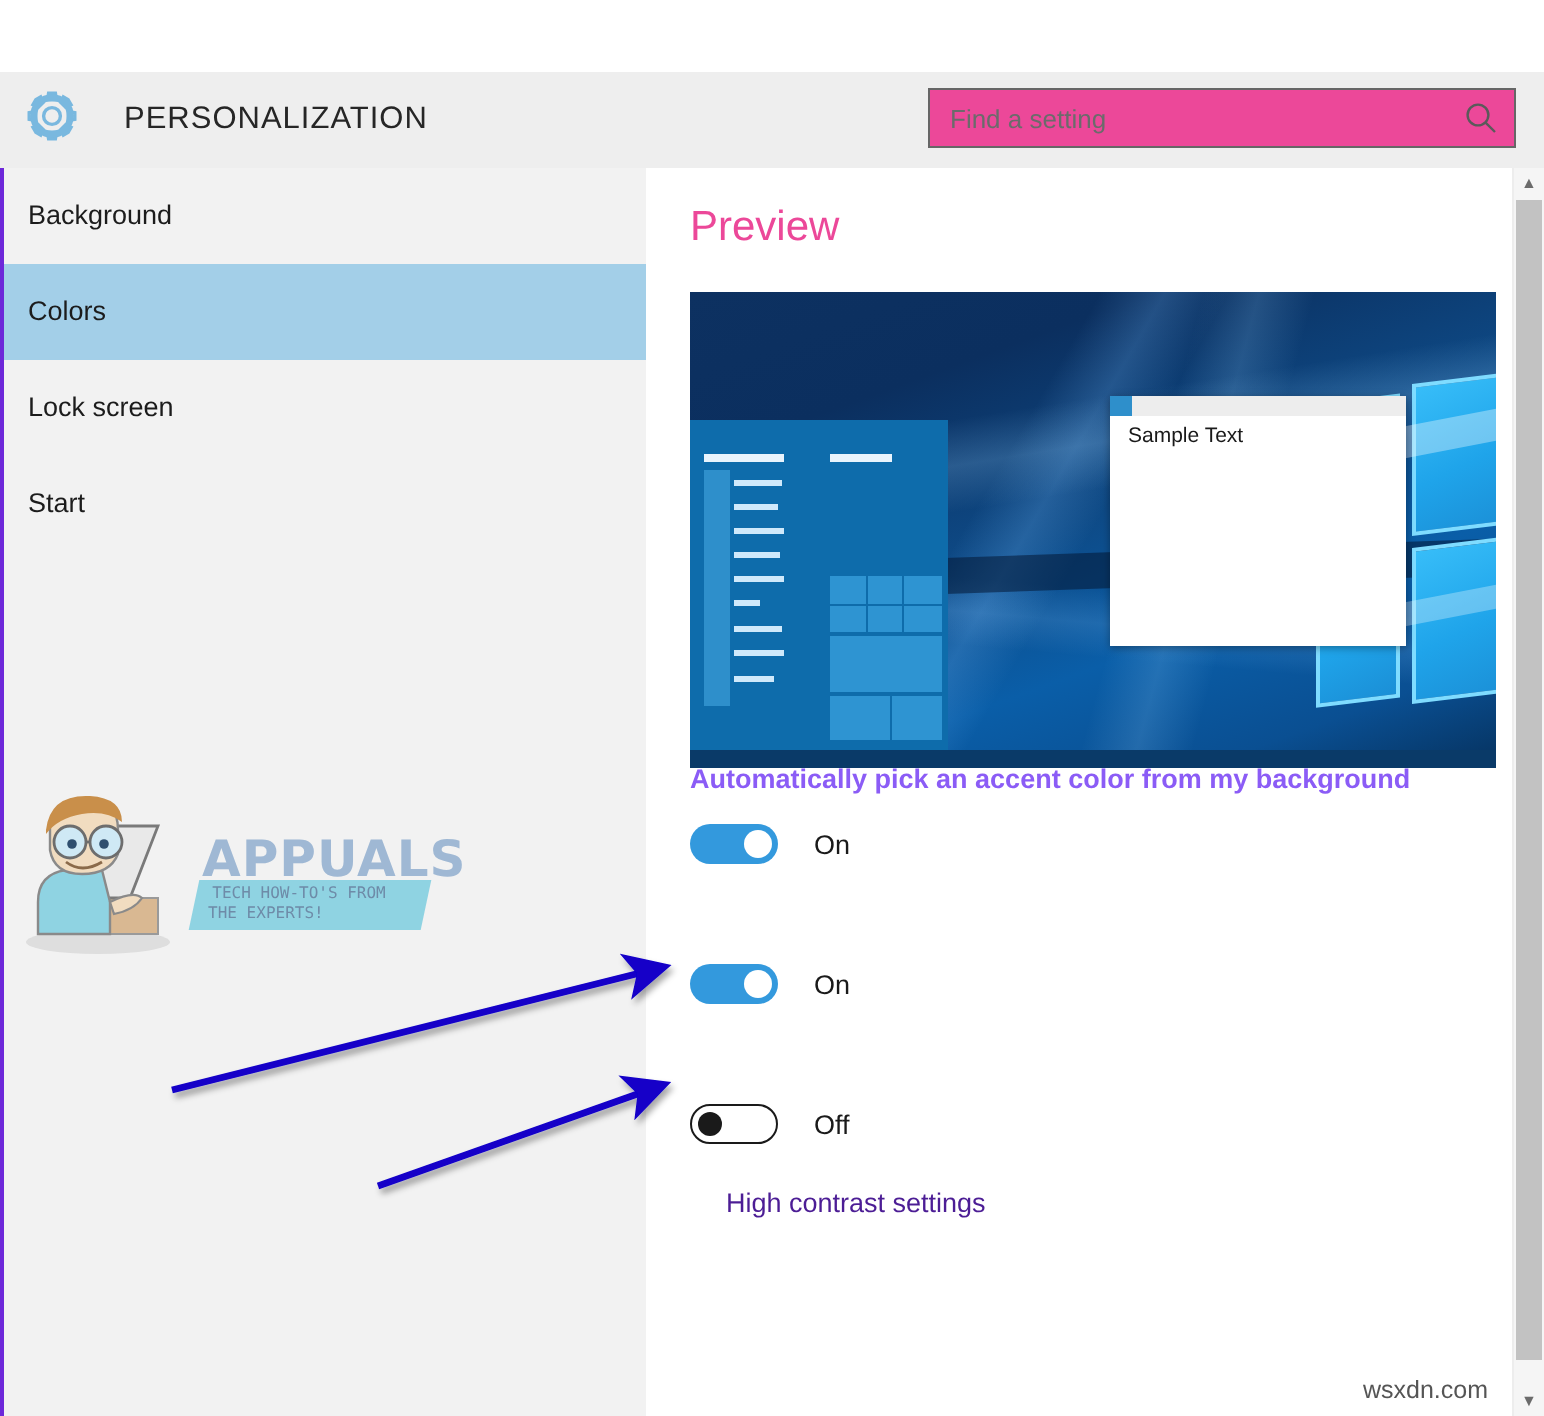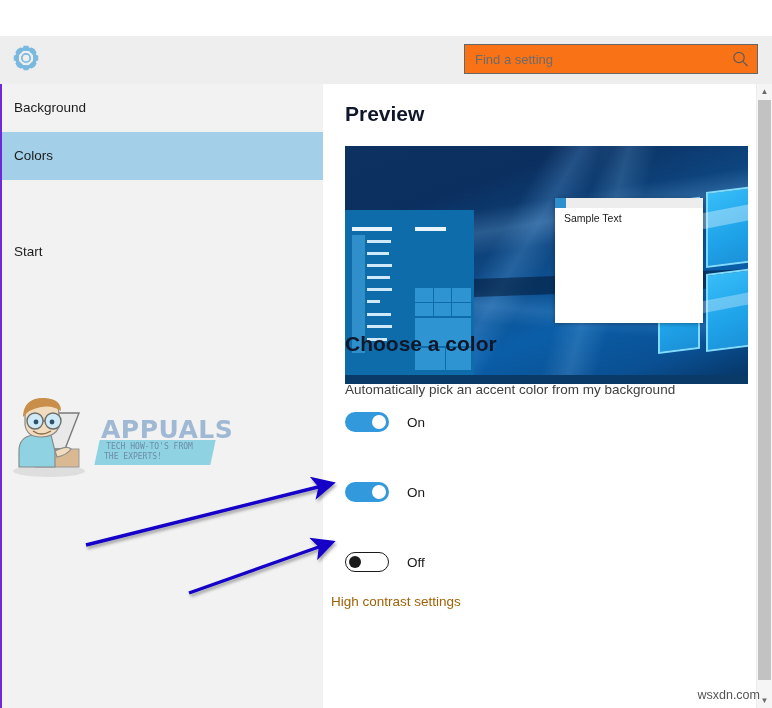--- a/index.html
+++ b/index.html
@@ -88,21 +88,21 @@
     height: 48px;
     line-height: 48px;
     font-size: 15.5px;
     letter-spacing: 0.5px;
     color: #262626;
   }
   .search-box {
     position: absolute;
     left: 464px; top: 8px;
     width: 294px; height: 30px;
-    background: #f97316;
+    background: #ec4899;
     border: 1px solid #666666;
     box-sizing: border-box;
   }
   .search-input {
     position: absolute;
     left: 0; top: 0;
     width: 262px; height: 28px;
     border: none;
     outline: none;
     background: transparent;
@@ -151,22 +151,22 @@
     left: 323px; top: 84px;
     width: 449px;
     height: 624px;
     background: #ffffff;
     overflow: hidden;
   }
   .section-head {
     position: absolute;
     left: 22px;
     font-size: 21px;
-    font-weight: 700;
-    color: #0f172a;
+    font-weight: 400;
+    color: #ec4899;
   }
   #preview-head { top: 96px; }
   #choose-head  { top: 326px; }
 
   
   .preview {
     position: absolute;
     left: 22px; top: 62px;
     width: 403px; height: 238px;
     overflow: hidden;
@@ -335,22 +335,23 @@
     left: 9px; top: 14px;
     font-size: 10.5px;
     color: #1a1a1a;
   }
 
   
   .setting-label {
     position: absolute;
     left: 22px;
     font-size: 13.5px;
-    color: #404040;
+    color: #8b5cf6;
     white-space: nowrap;
+    font-weight: bold;
   }
   .toggle-row {
     position: absolute;
     left: 22px;
     height: 22px;
     display: flex;
     align-items: center;
   }
   .toggle {
     width: 44px;
@@ -382,23 +383,23 @@
     border-radius: 6px;
     background: #1a1a1a;
   }
   .toggle-state {
     margin-left: 18px;
     font-size: 13.5px;
     color: #1a1a1a;
   }
   .link {
     position: absolute;
-    left: 8px;
+    left: 40px;
     font-size: 13.5px;
-    color: #a16207;
+    color: #4c1d95;
     text-decoration: none;
     cursor: default;
   }
 
   
   .scrollbar {
     position: absolute;
     right: 0; top: 84px;
     width: 15px;
     height: 624px;
@@ -450,21 +451,21 @@
     background: #8fd3e2;
     color: #6e8ba8;
     font-family: "DejaVu Sans Mono", monospace;
     font-size: 8px;
     line-height: 10px;
     transform: skewX(-12deg);
   }
   .appuals-tag span { display: block; transform: skewX(12deg); }
   .wsxdn {
     position: absolute;
-    right: 12px; bottom: 6px;
+    right: 28px; bottom: 6px;
     font-size: 12.5px;
     color: #555555;
     margin-top: 45px;
   }
   .arrows {
     position: absolute;
     left: 0; top: 0;
     width: 772px; height: 708px;
     pointer-events: none;
   }
@@ -512,35 +513,37 @@
           <path d="M3.6 15 L3.6 16.7 L6.9 17.2 L6.9 12.8 L3.6 13.3 Z"></path>
           <path d="M26.4 15 L26.4 16.7 L23.1 17.2 L23.1 12.8 L26.4 13.3 Z"></path>
           <path d="M6.9 6.9 L9.3 5.5 L10.5 8.3 L8.3 10.5 L5.5 9.3 Z"></path>
           <path d="M23.1 23.1 L20.7 24.5 L19.5 21.7 L21.7 19.5 L24.5 20.7 Z"></path>
           <path d="M23.1 6.9 L24.5 9.3 L21.7 10.5 L19.5 8.3 L20.7 5.5 Z"></path>
           <path d="M6.9 23.1 L5.5 20.7 L8.3 19.5 L10.5 21.7 L9.3 24.5 Z"></path>
           <circle cx="15" cy="15" r="9.2" stroke-width="3.4"></circle>
         </g>
       </svg>
     </div>
+    <div class="page-title">PERSONALIZATION</div>
 
     <div class="search-box">
       <input class="search-input" type="text" placeholder="Find a setting" style="">
       <span class="search-icon">
         <svg width="20" height="18" viewBox="0 0 20 18">
           <circle cx="8" cy="7.5" r="5.2" fill="none" stroke="#5a5a5a" stroke-width="1.2"></circle>
           <line x1="11.8" y1="11.3" x2="16.5" y2="16" stroke="#5a5a5a" stroke-width="1.2"></line>
         </svg>
       </span>
     </div>
   </div>
 
   <div class="sidebar">
     <div class="nav-item" style="top:0px">Background</div>
     <div class="nav-item selected" style="top:48px">Colors</div>
+    <div class="nav-item" style="top:96px">Lock screen</div>
     <div class="nav-item" style="top:144px">Start</div>
   </div>
 
   <div class="content">
 
     <div class="section-head" id="preview-head" style="top:18px">Preview</div>
 
     <div class="preview">
       <div class="wall"></div>
       <div class="wall-streak-a"></div>
@@ -586,21 +589,20 @@
       <div class="sample-win">
         <div class="sample-titlebar">
           <div class="sample-accent"></div>
         </div>
         <div class="sample-text">Sample Text</div>
       </div>
 
       <div class="taskbar"></div>
     </div>
 
-    <div class="section-head" id="choose-head" style="top:248px">Choose a color</div>
 
     <div class="setting-label" style="top:298px">Automatically pick an accent color from my background</div>
     <div class="toggle-row" style="top:327px">
       <div class="toggle on">
           <div class="knob"></div>
         </div>
       <div class="toggle-state">On</div>
     </div>
 
     <div class="toggle-row" style="top:397px; top:397px">

